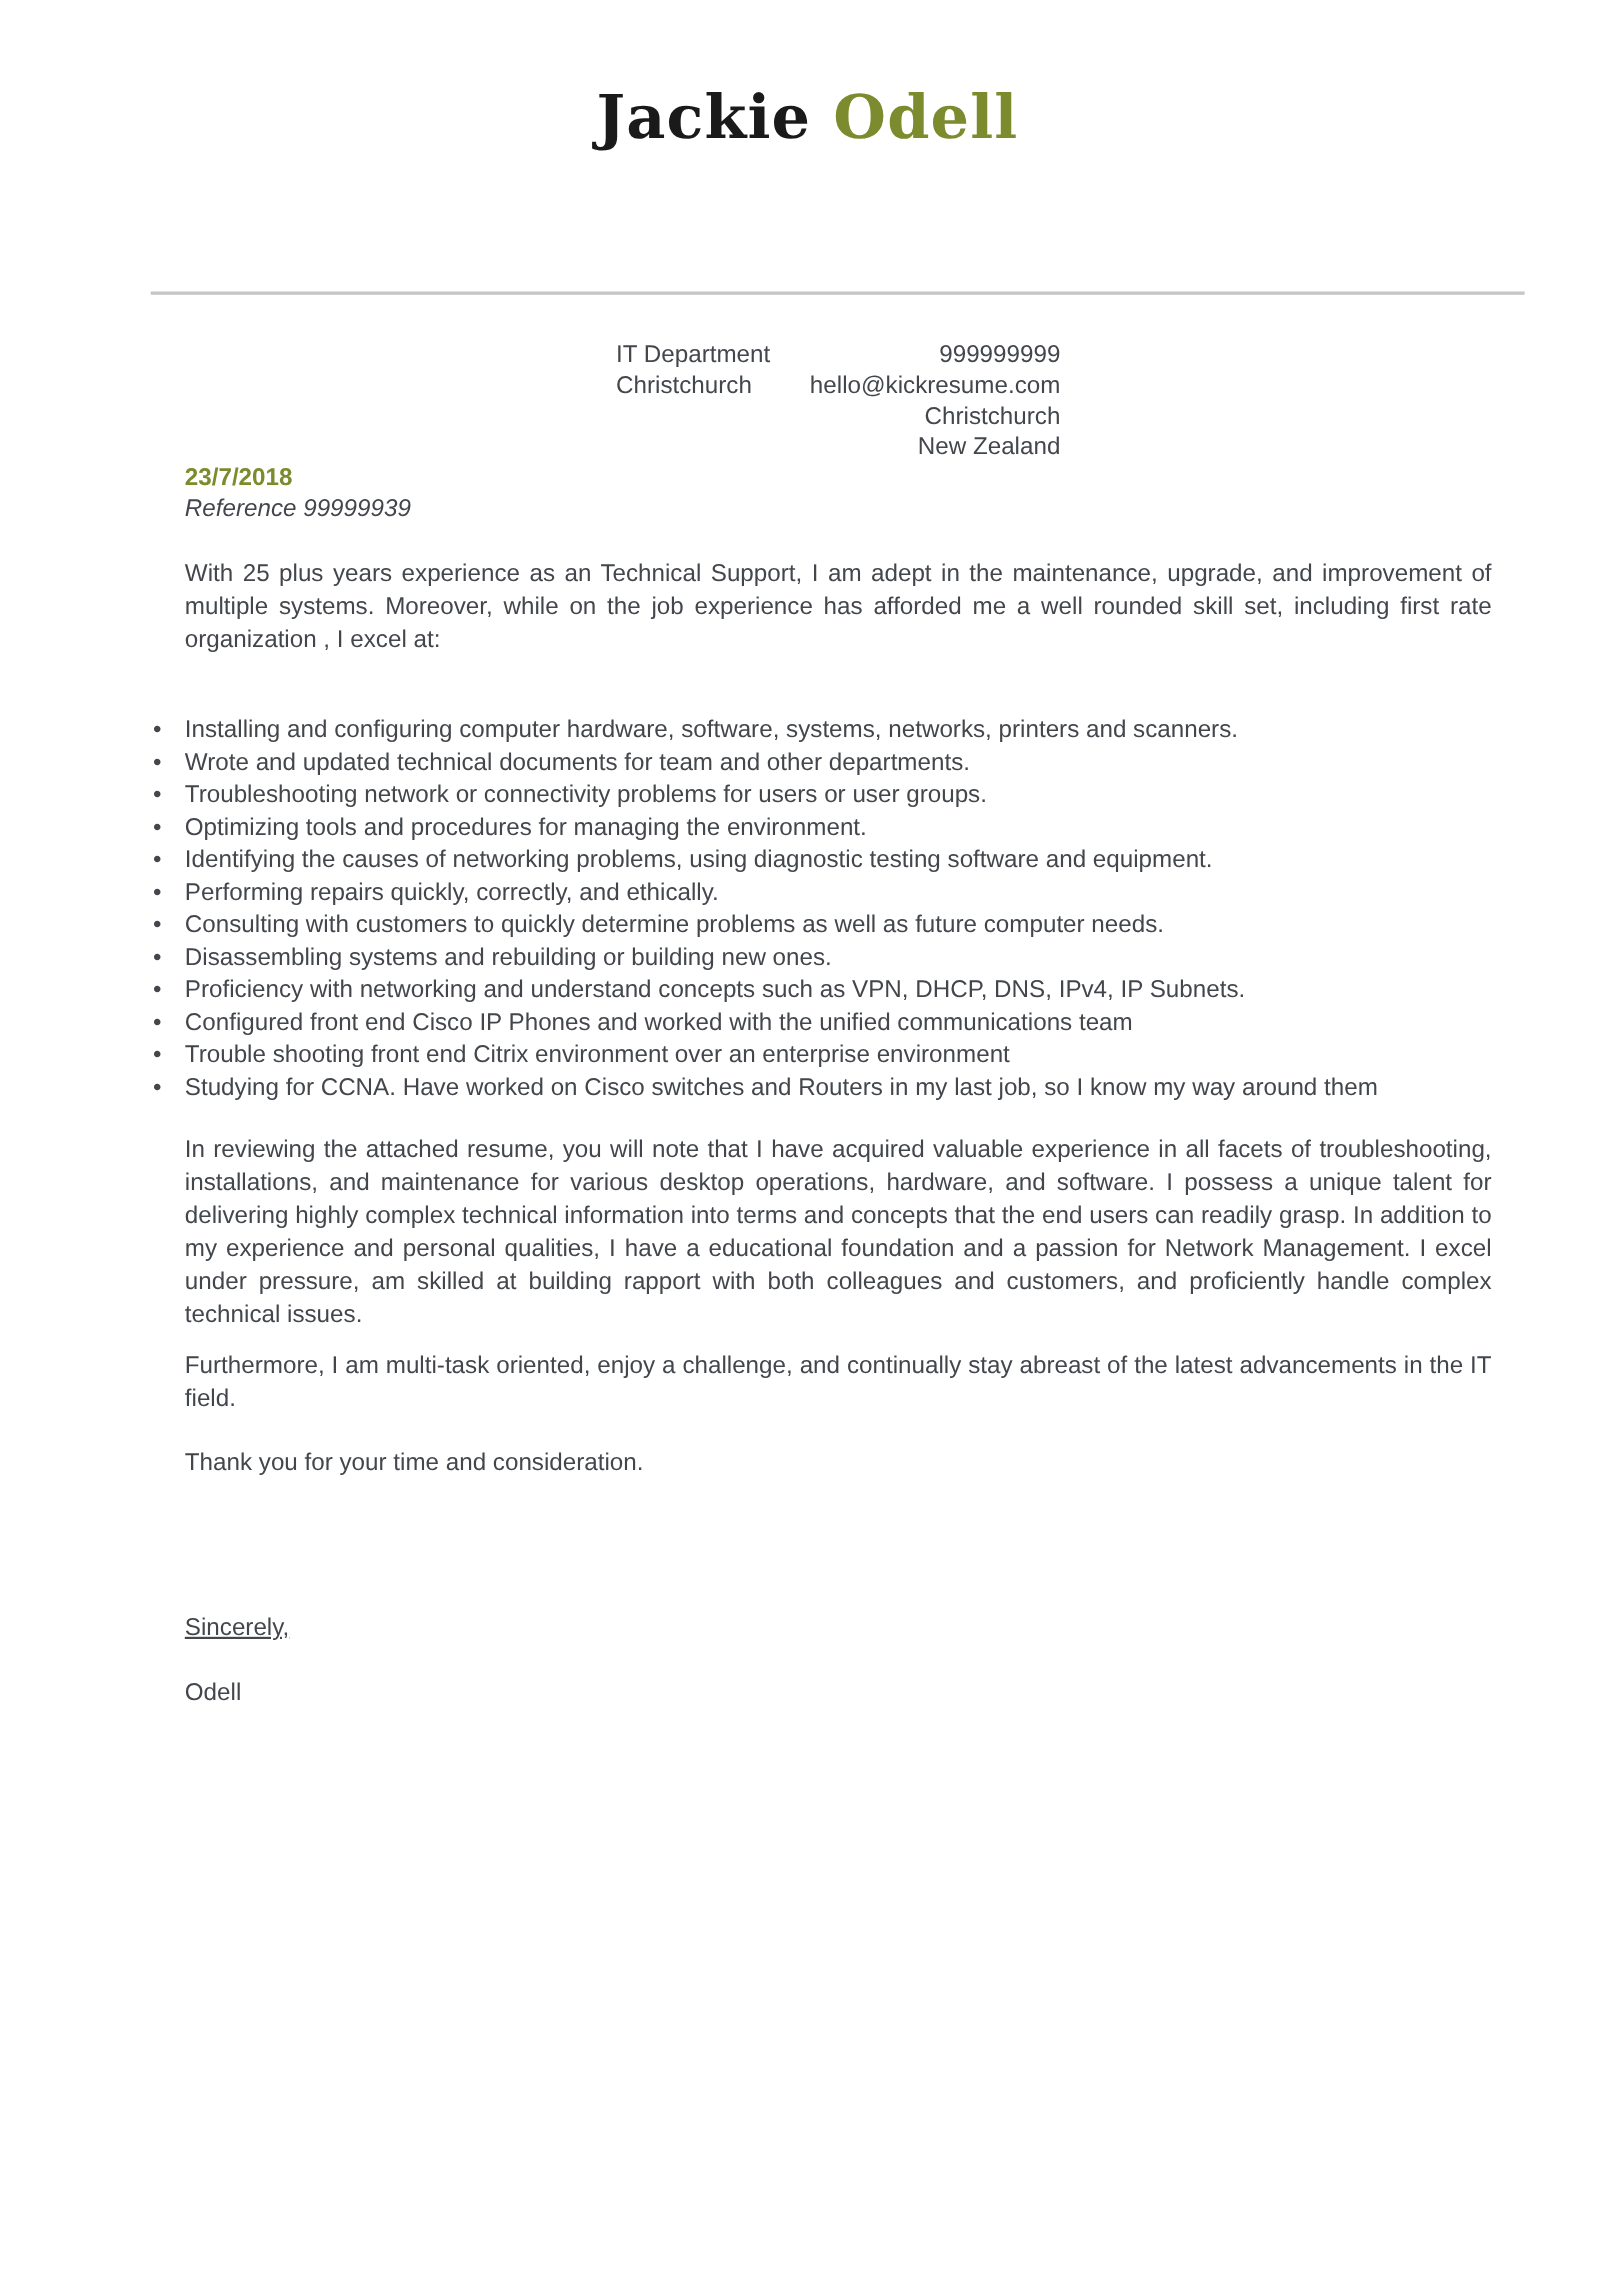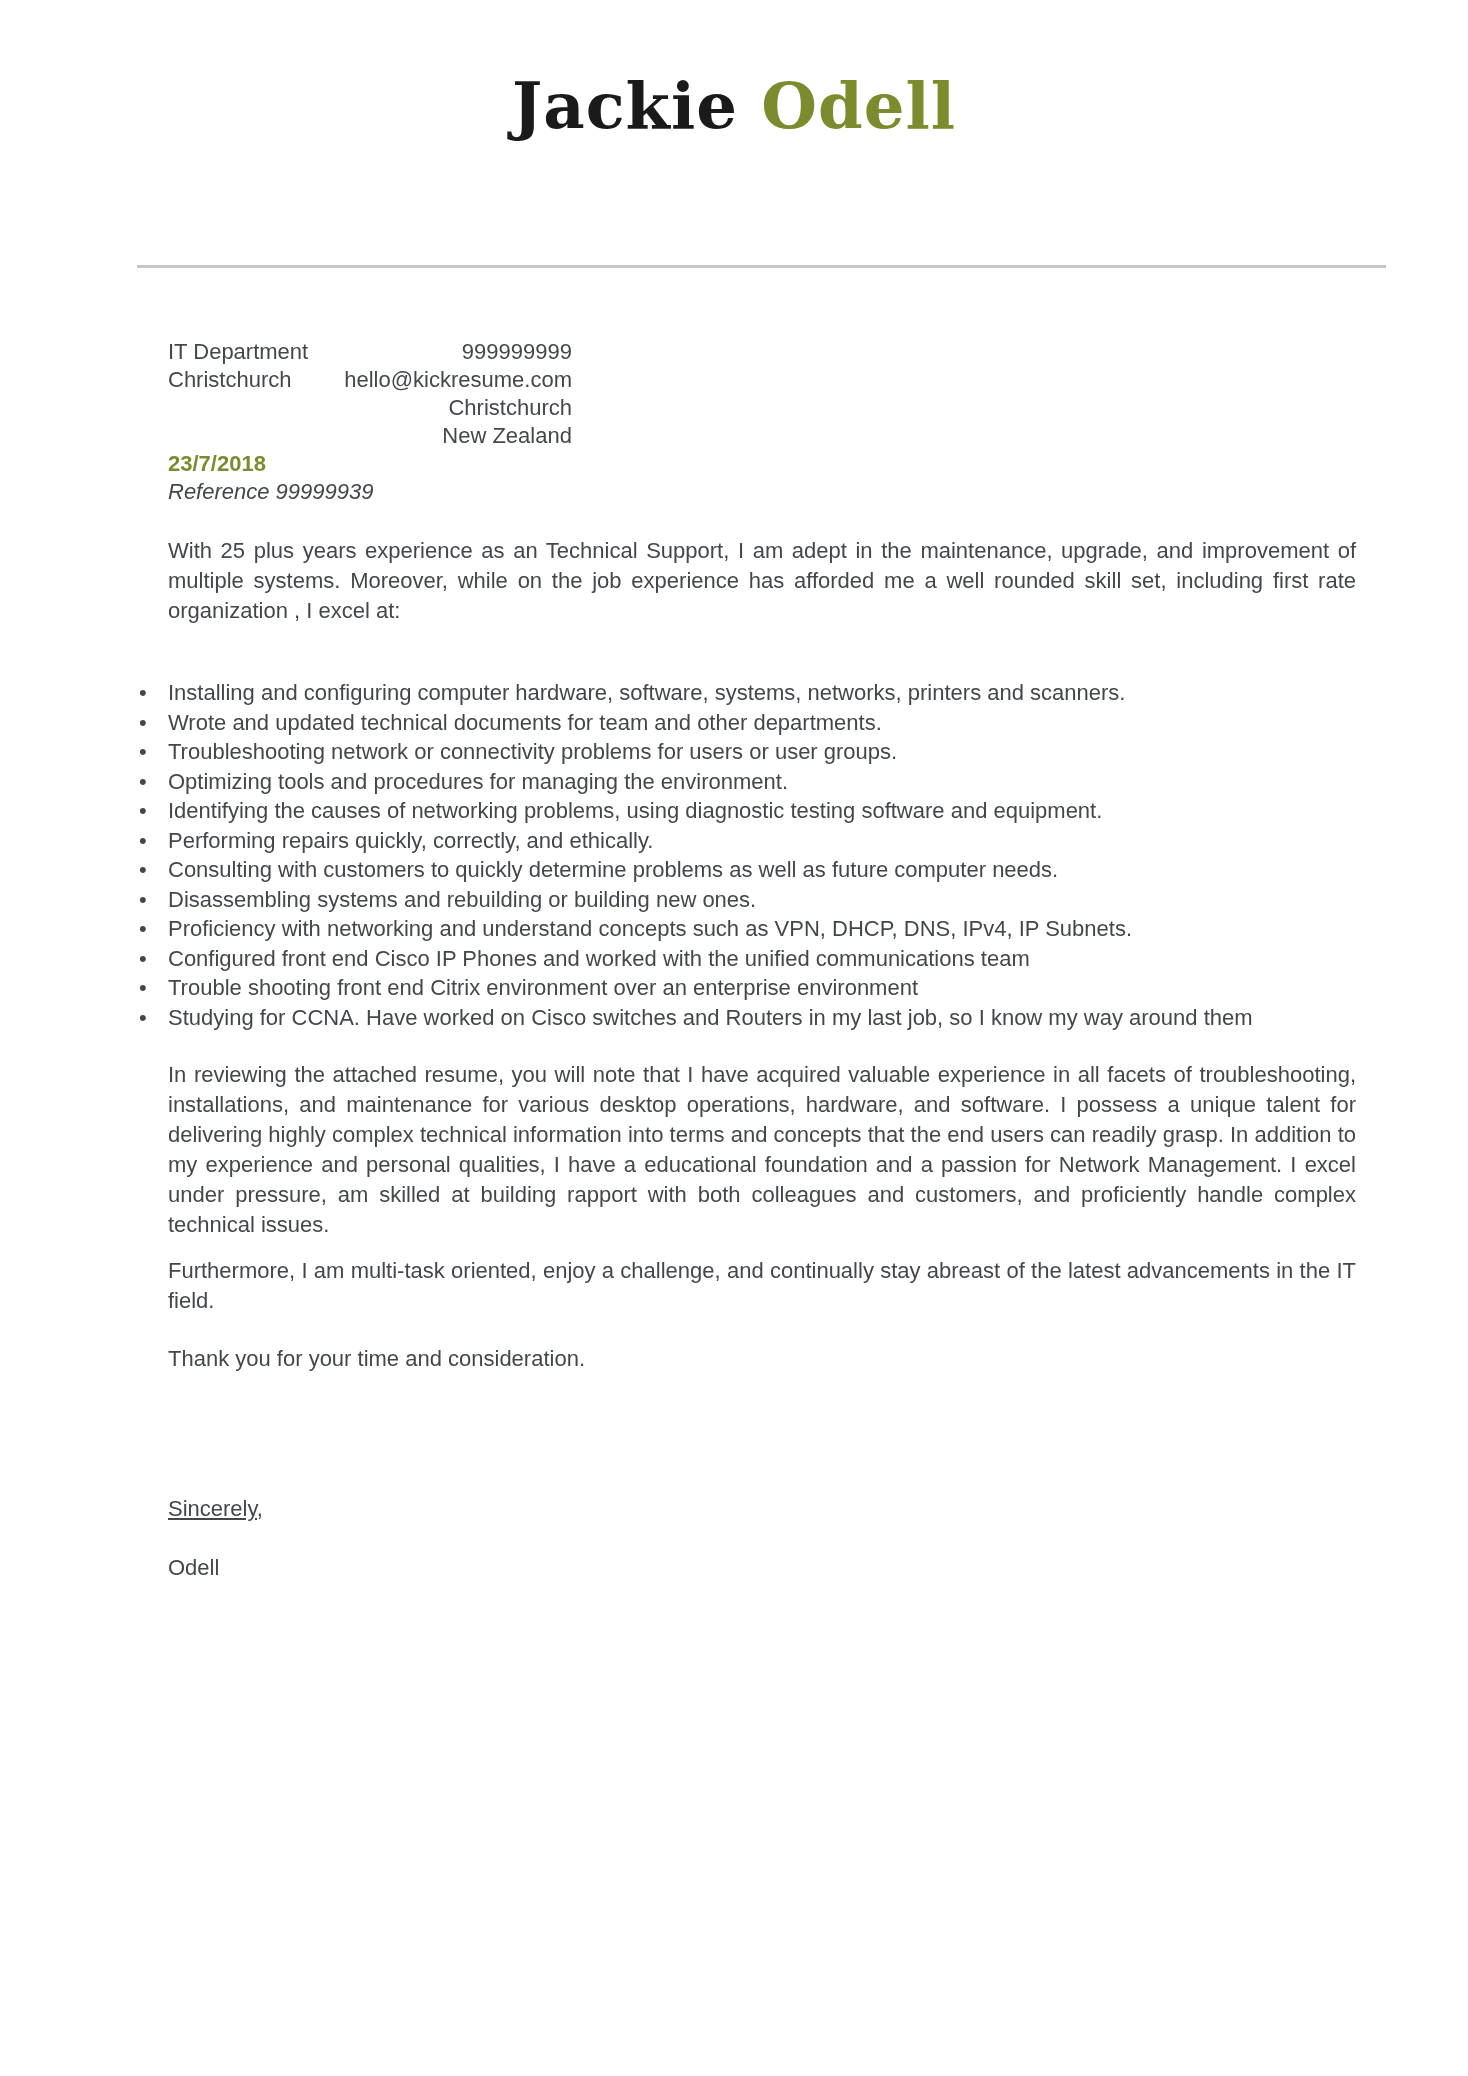--- a/index.html
+++ b/index.html
@@ -16,40 +16,40 @@
     background:#ffffff;
     overflow:hidden;
     font-family:"Liberation Sans",sans-serif;
     color:var(--text);
   }
   h1.name{
     margin:66px 0 0 0;
     text-align:center;
     font-family:"DejaVu Serif",serif;
     font-weight:700;
-    font-size:64px;
+    font-size:55px;
     line-height:80px;
     letter-spacing:1px;
     color:var(--name);
   }
   h1.name .accent{color:var(--accent);}
   .divider{
     margin:119px 0 0 137px;
     width:1249px;
     height:3px;
     background:var(--divider);
   }
   .content{
     padding:0 112px 0 168px;
     font-size:22px;
   }
   .address-row{
     display:flex;
-    justify-content:flex-start;
-    margin-top:70px;
+    justify-content:center;
+    margin-top:40px;
     line-height:28px;
     gap:36px;
   }
   .sender{text-align:right;}
   .date{
     line-height:28px;
     font-weight:700;
     color:var(--accent);
   }
   .reference{line-height:28px;font-style:italic;}

